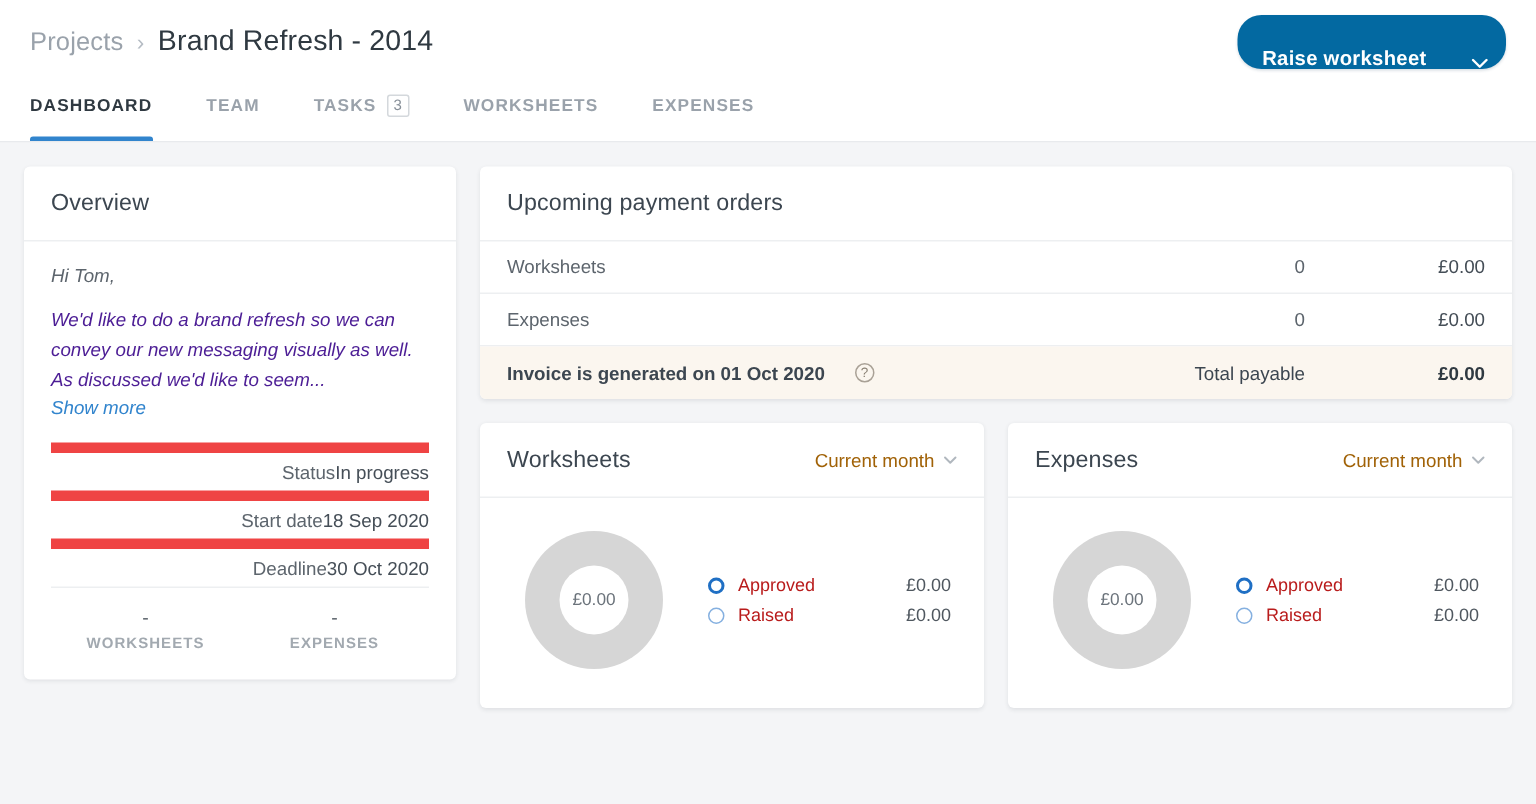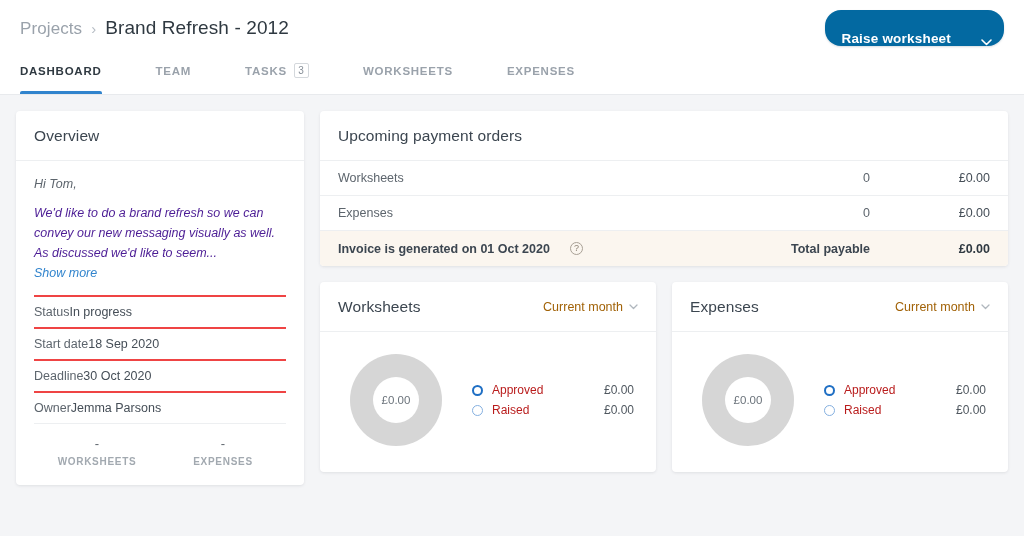--- a/index.html
+++ b/index.html
@@ -73,21 +73,21 @@
     display: flex;
     align-items: center;
     justify-content: center;
     width: 36px;
   }
 
   
   .tabs {
     display: flex;
     align-items: center;
-    gap: 54px;
+    gap: 36px;
     height: 38px;
   }
   .tab {
     position: relative;
     display: flex;
     align-items: center;
     gap: 7px;
     height: 100%;
     padding-bottom: 9px;
     font-size: 11.5px;
@@ -163,23 +163,23 @@
     display: inline-block;
     margin-top: 1px;
     font-size: 12.5px;
     color: #3184cd;
     cursor: pointer;
   }
   .meta-list { padding: 0 18px; }
   .meta-row {
     display: flex;
     align-items: center;
-    justify-content: flex-start;
+    justify-content: flex-end;
     height: 32px;
-    border-top: 2px solid #ef4444;
+    border-top: 7px solid #ef4444;
     font-size: 12.5px;
   }
   .meta-label { color: #5d656d; }
   .meta-value { color: #454e57; }
 
   .ov-stats {
     display: flex;
     border-top: 1px solid #edeff1;
     margin: 0 18px;
     padding: 13px 0 18px 0;
@@ -221,21 +221,21 @@
     font-size: 12.5px;
   }
   .po-foot-note {
     flex: 1;
     display: flex;
     align-items: center;
     gap: 20px;
     color: #3c4650;
     font-weight: bold;
   }
-  .po-foot-label { color: #3c4650; font-weight: bold; text-align: right; }
+  .po-foot-label { color: #3c4650; font-weight: normal; text-align: right; }
   .po-foot-amount {
     width: 120px;
     text-align: right;
     color: #2f3941;
     font-weight: bold;
   }
 
   .help-icon {
     display: inline-flex;
     align-items: center;
@@ -308,21 +308,21 @@
 </style>
 </head>
 <body>
 
 <div class="page-header">
   <div class="header-top">
 
     <div class="breadcrumb">
       <span class="crumb-root">Projects</span>
       <span class="crumb-sep">›</span>
-      <span class="crumb-title">Brand Refresh - 2012</span>
+      <span class="crumb-title">Brand Refresh - 2014</span>
     </div>
 
     <div class="raise-btn">
       <span class="raise-btn-label">Raise worksheet</span>
       <span class="raise-btn-divider"></span>
       <span class="raise-btn-caret">
         <svg width="11" height="7" viewBox="0 0 11 7" aria-hidden="true">
           <path d="M1 1 L5.5 5.5 L10 1" fill="none" stroke="#ffffff" stroke-width="1.6" stroke-linecap="round" stroke-linejoin="round"></path>
         </svg>
       </span>
@@ -369,24 +369,20 @@
           <span class="meta-label">Status</span>
           <span class="meta-value">In progress</span>
         </div>
         <div class="meta-row">
           <span class="meta-label">Start date</span>
           <span class="meta-value">18 Sep 2020</span>
         </div>
         <div class="meta-row">
           <span class="meta-label">Deadline</span>
           <span class="meta-value">30 Oct 2020</span>
-        </div>
-        <div class="meta-row">
-          <span class="meta-label">Owner</span>
-          <span class="meta-value">Jemma Parsons</span>
         </div>
       </div>
 
       <div class="ov-stats">
         <div class="ov-stat">
           <div class="ov-stat-value">-</div>
           <div class="ov-stat-label">WORKSHEETS</div>
         </div>
         <div class="ov-stat">
           <div class="ov-stat-value">-</div>

